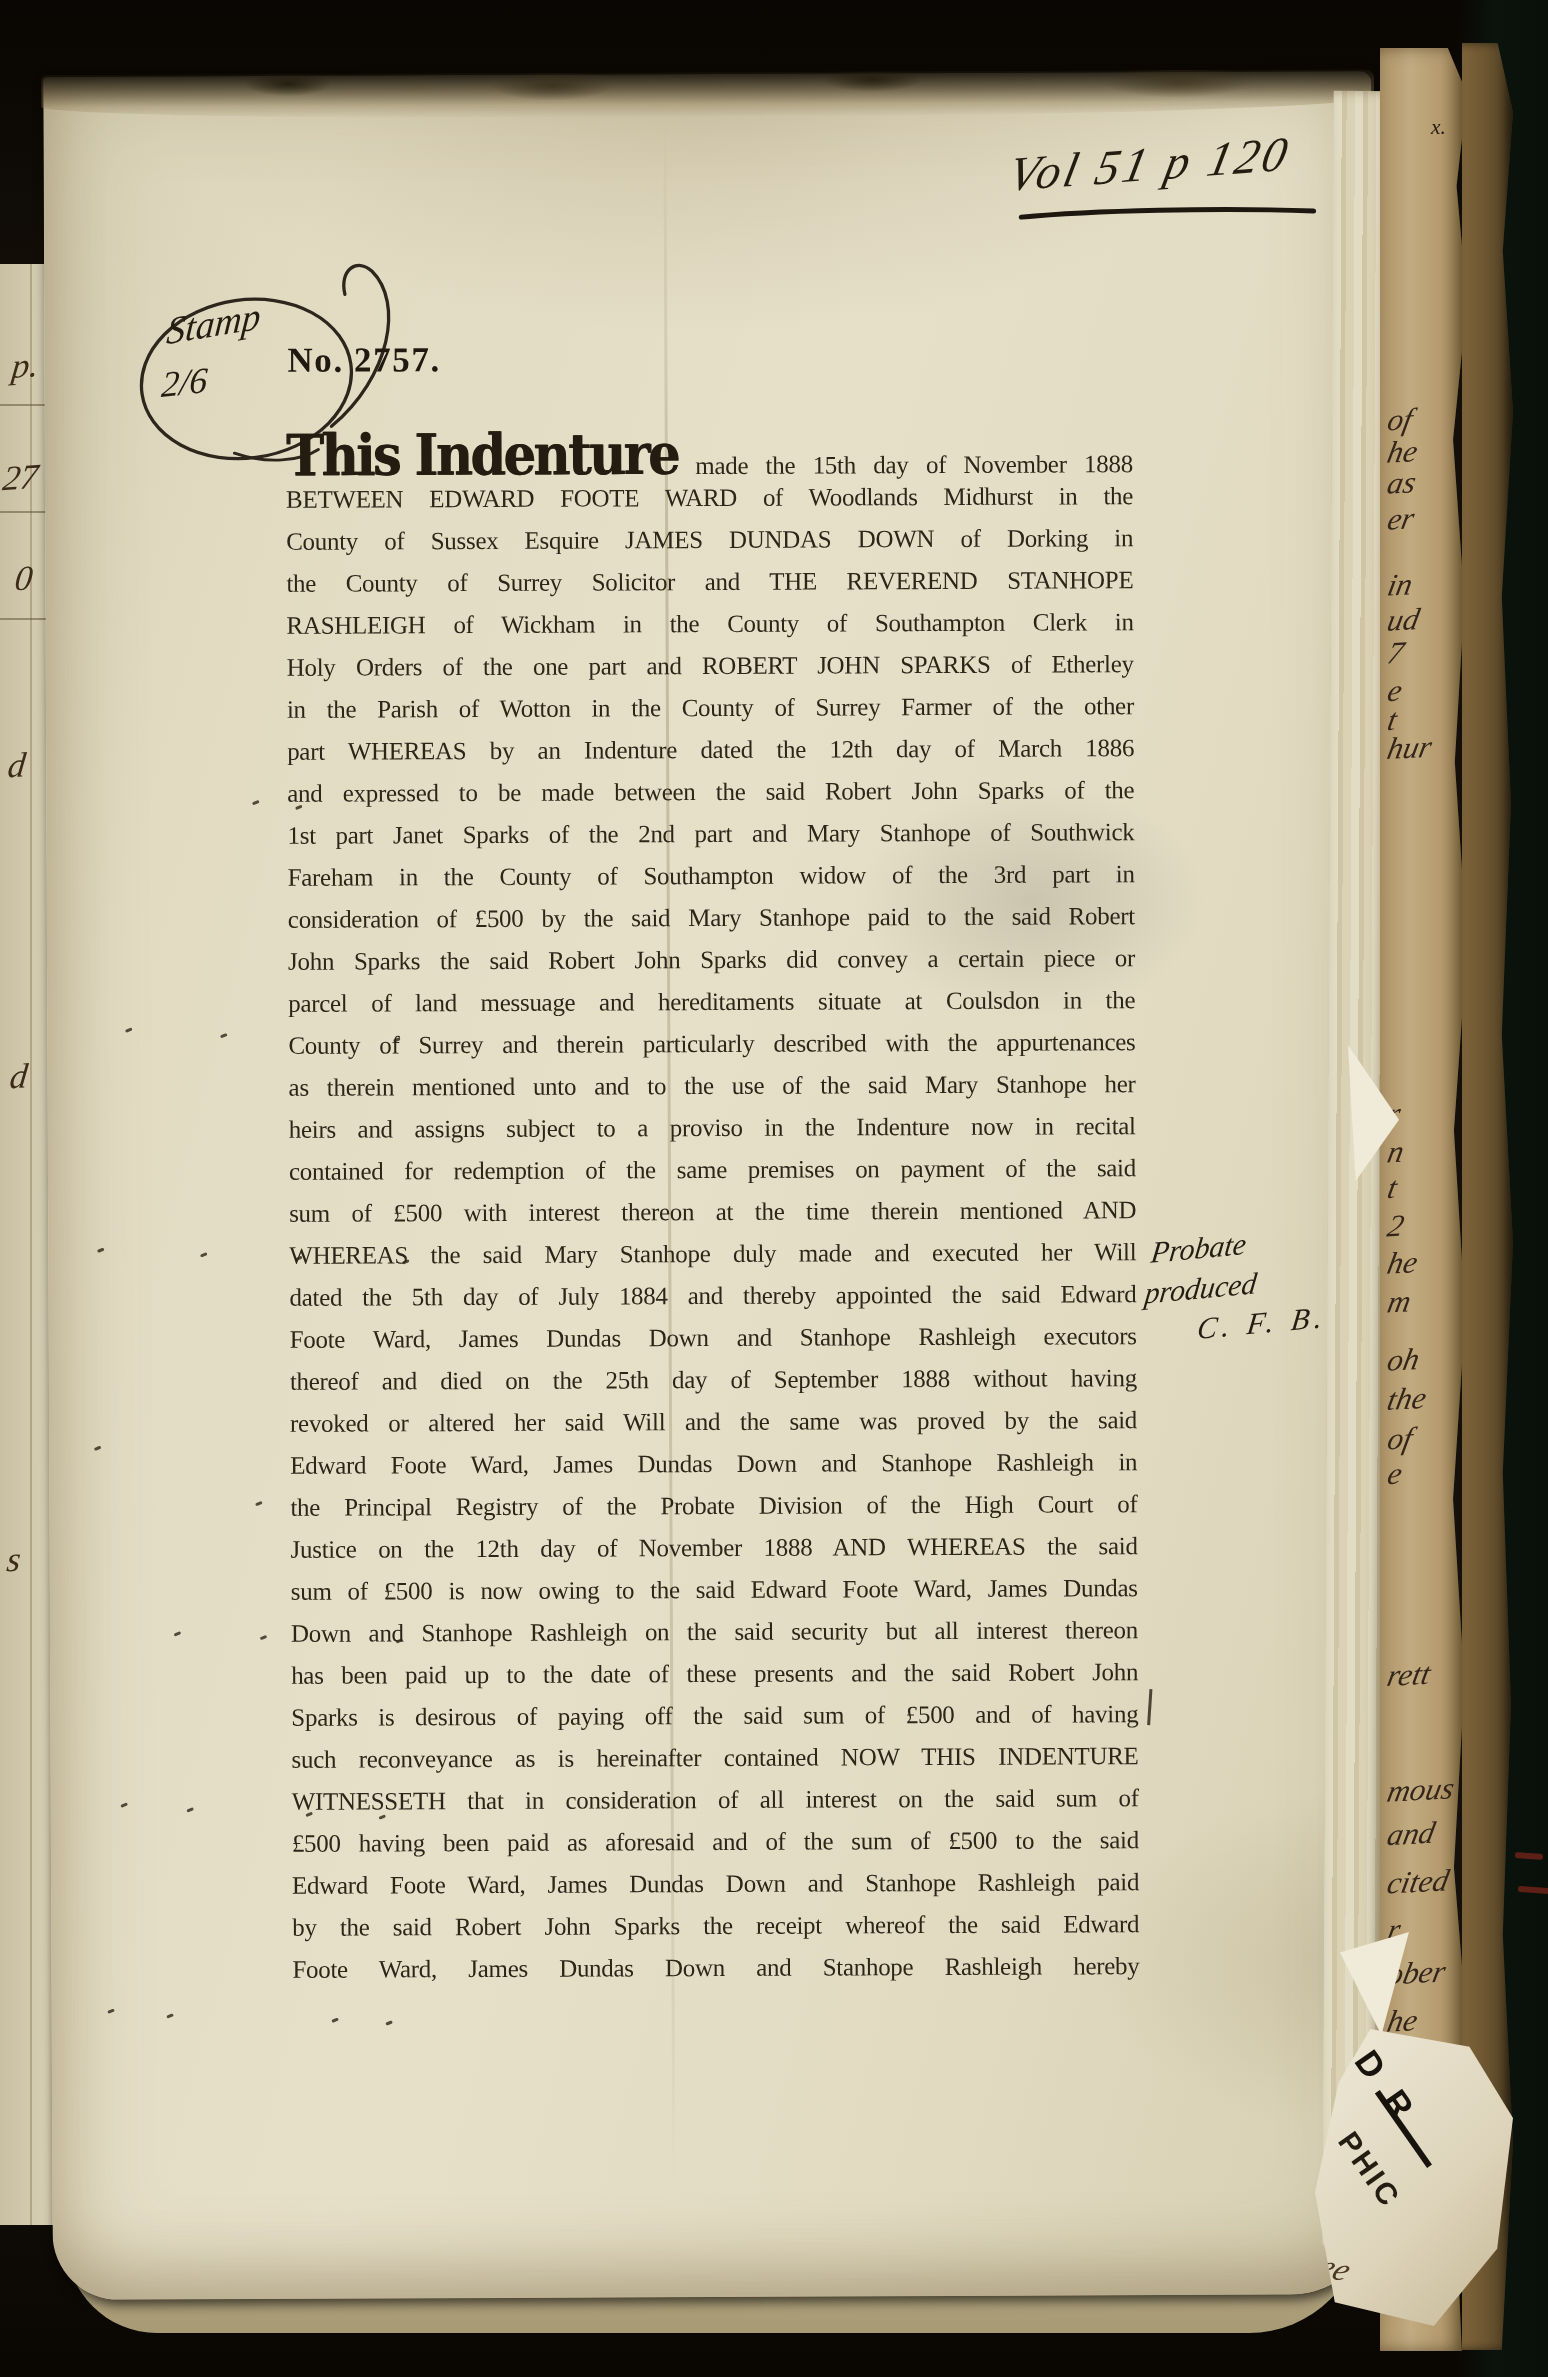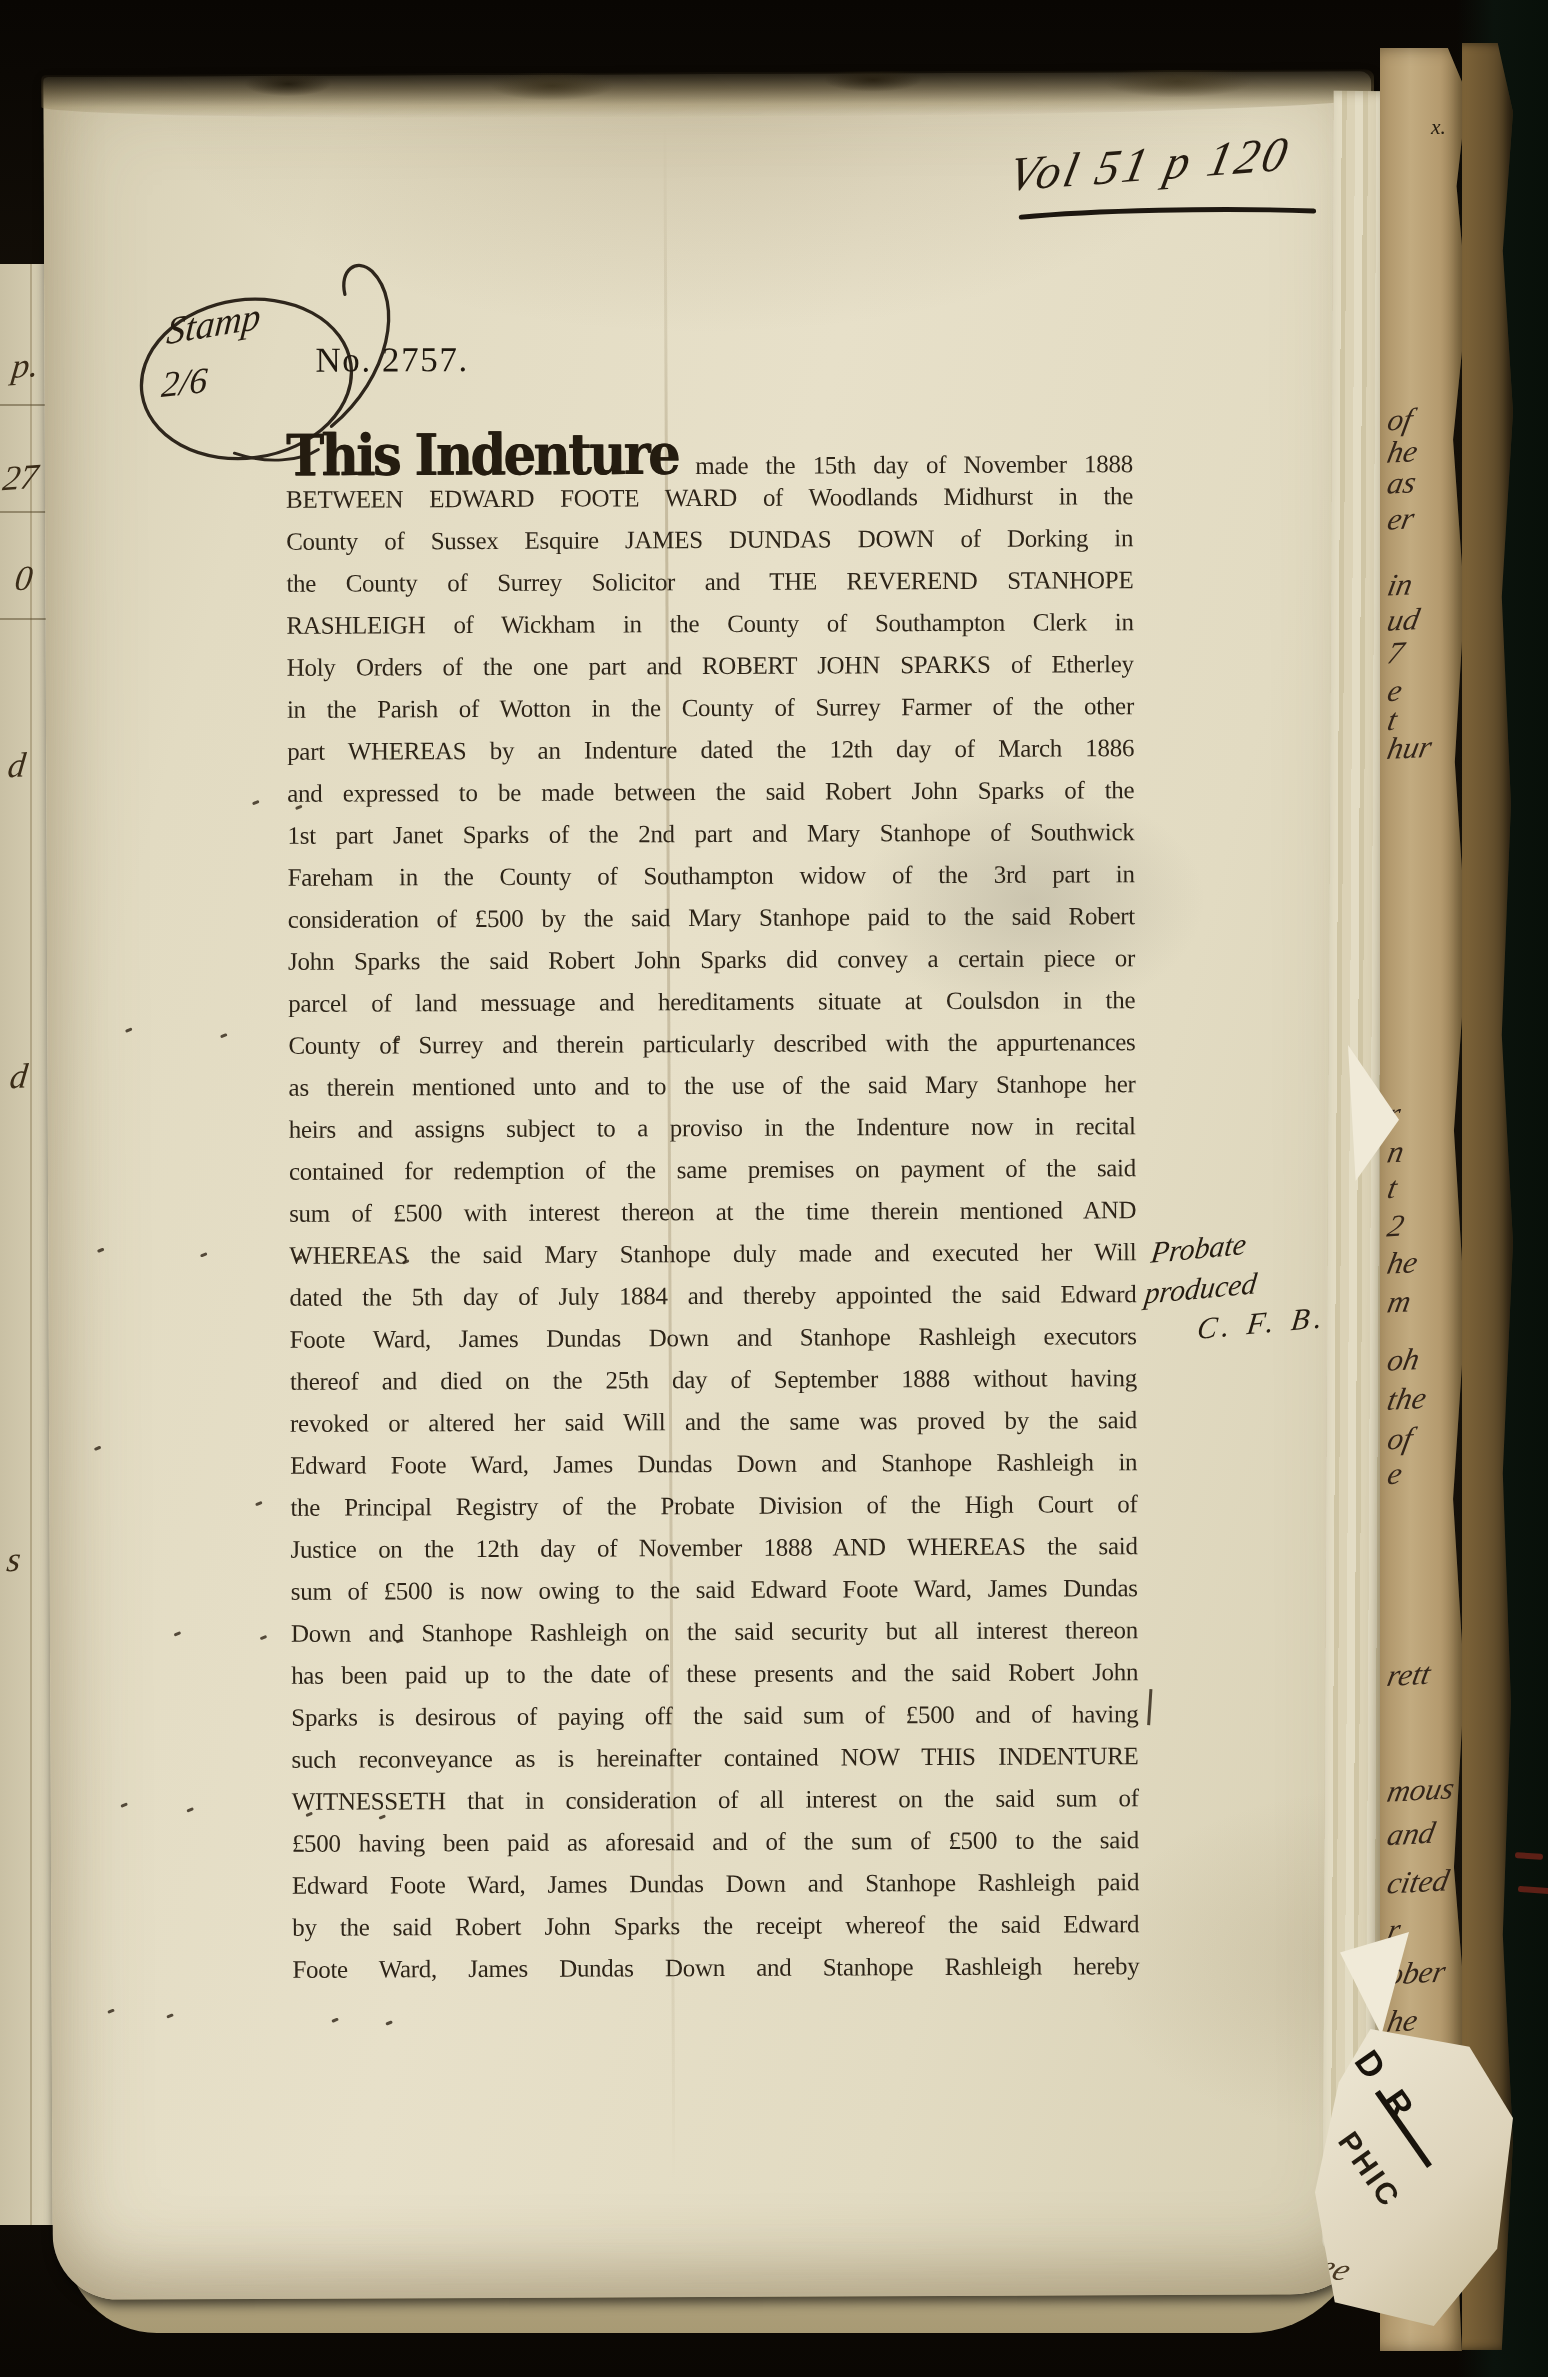--- a/index.html
+++ b/index.html
@@ -41,21 +41,21 @@
   .crease{position:absolute;left:620px;top:49px;width:2.5px;height:2060px;
     background:linear-gradient(180deg,rgba(120,100,60,0),rgba(120,100,60,.30) 20%,rgba(120,100,60,.22) 80%,rgba(120,100,60,0));}
   
   .hand{font-style:italic;color:#251c11;}
   .vol-ref{position:absolute;left:966px;top:64px;font-size:48px;transform:rotate(-4deg) skewX(-16deg);letter-spacing:3.3px;white-space:nowrap;}
   .vol-underline{position:absolute;left:972px;top:134px;width:305px;height:13px;}
   .stamp-group{position:absolute;left:66px;top:161px;width:379px;height:264px;}
   .stamp-svg{position:absolute;left:0;top:0;}
   .stamp-word{position:absolute;left:56px;top:64px;font-size:38px;transform:rotate(-9deg) skewX(-14deg);}
   .stamp-value{position:absolute;left:51px;top:124px;font-size:36px;transform:rotate(-6deg) skewX(-10deg);}
-  .doc-number{position:absolute;left:243px;top:265px;font-size:35px;font-weight:normal;letter-spacing:1.6px;color:#201910;margin-left:28px;}
+  .doc-number{position:absolute;left:243px;top:265px;font-size:35px;font-weight:bold;letter-spacing:1.6px;color:#201910;}
   
   .body-block{position:absolute;left:241px;top:361px;width:847px;color:#2e2519;}
   .body-line{font-size:25px;line-height:42px;height:42px;letter-spacing:-0.3px;
     text-align:justify;text-align-last:justify;white-space:normal;}
   .blackletter{display:inline-block;font-family:"DejaVu Serif",serif;font-weight:bold;
     font-size:51px;letter-spacing:-2.5px;transform:scaleY(1.12);transform-origin:bottom;
     text-shadow:0.8px 0 0 #2e2519;color:#241c10;}
   .margin-note{position:absolute;left:1096px;top:1152px;width:214px;transform:rotate(-5deg);font-size:30px;line-height:40px;}
   .margin-note .l1{margin-left:10px;}
   .margin-note .l3{margin-left:49px;letter-spacing:5px;}

